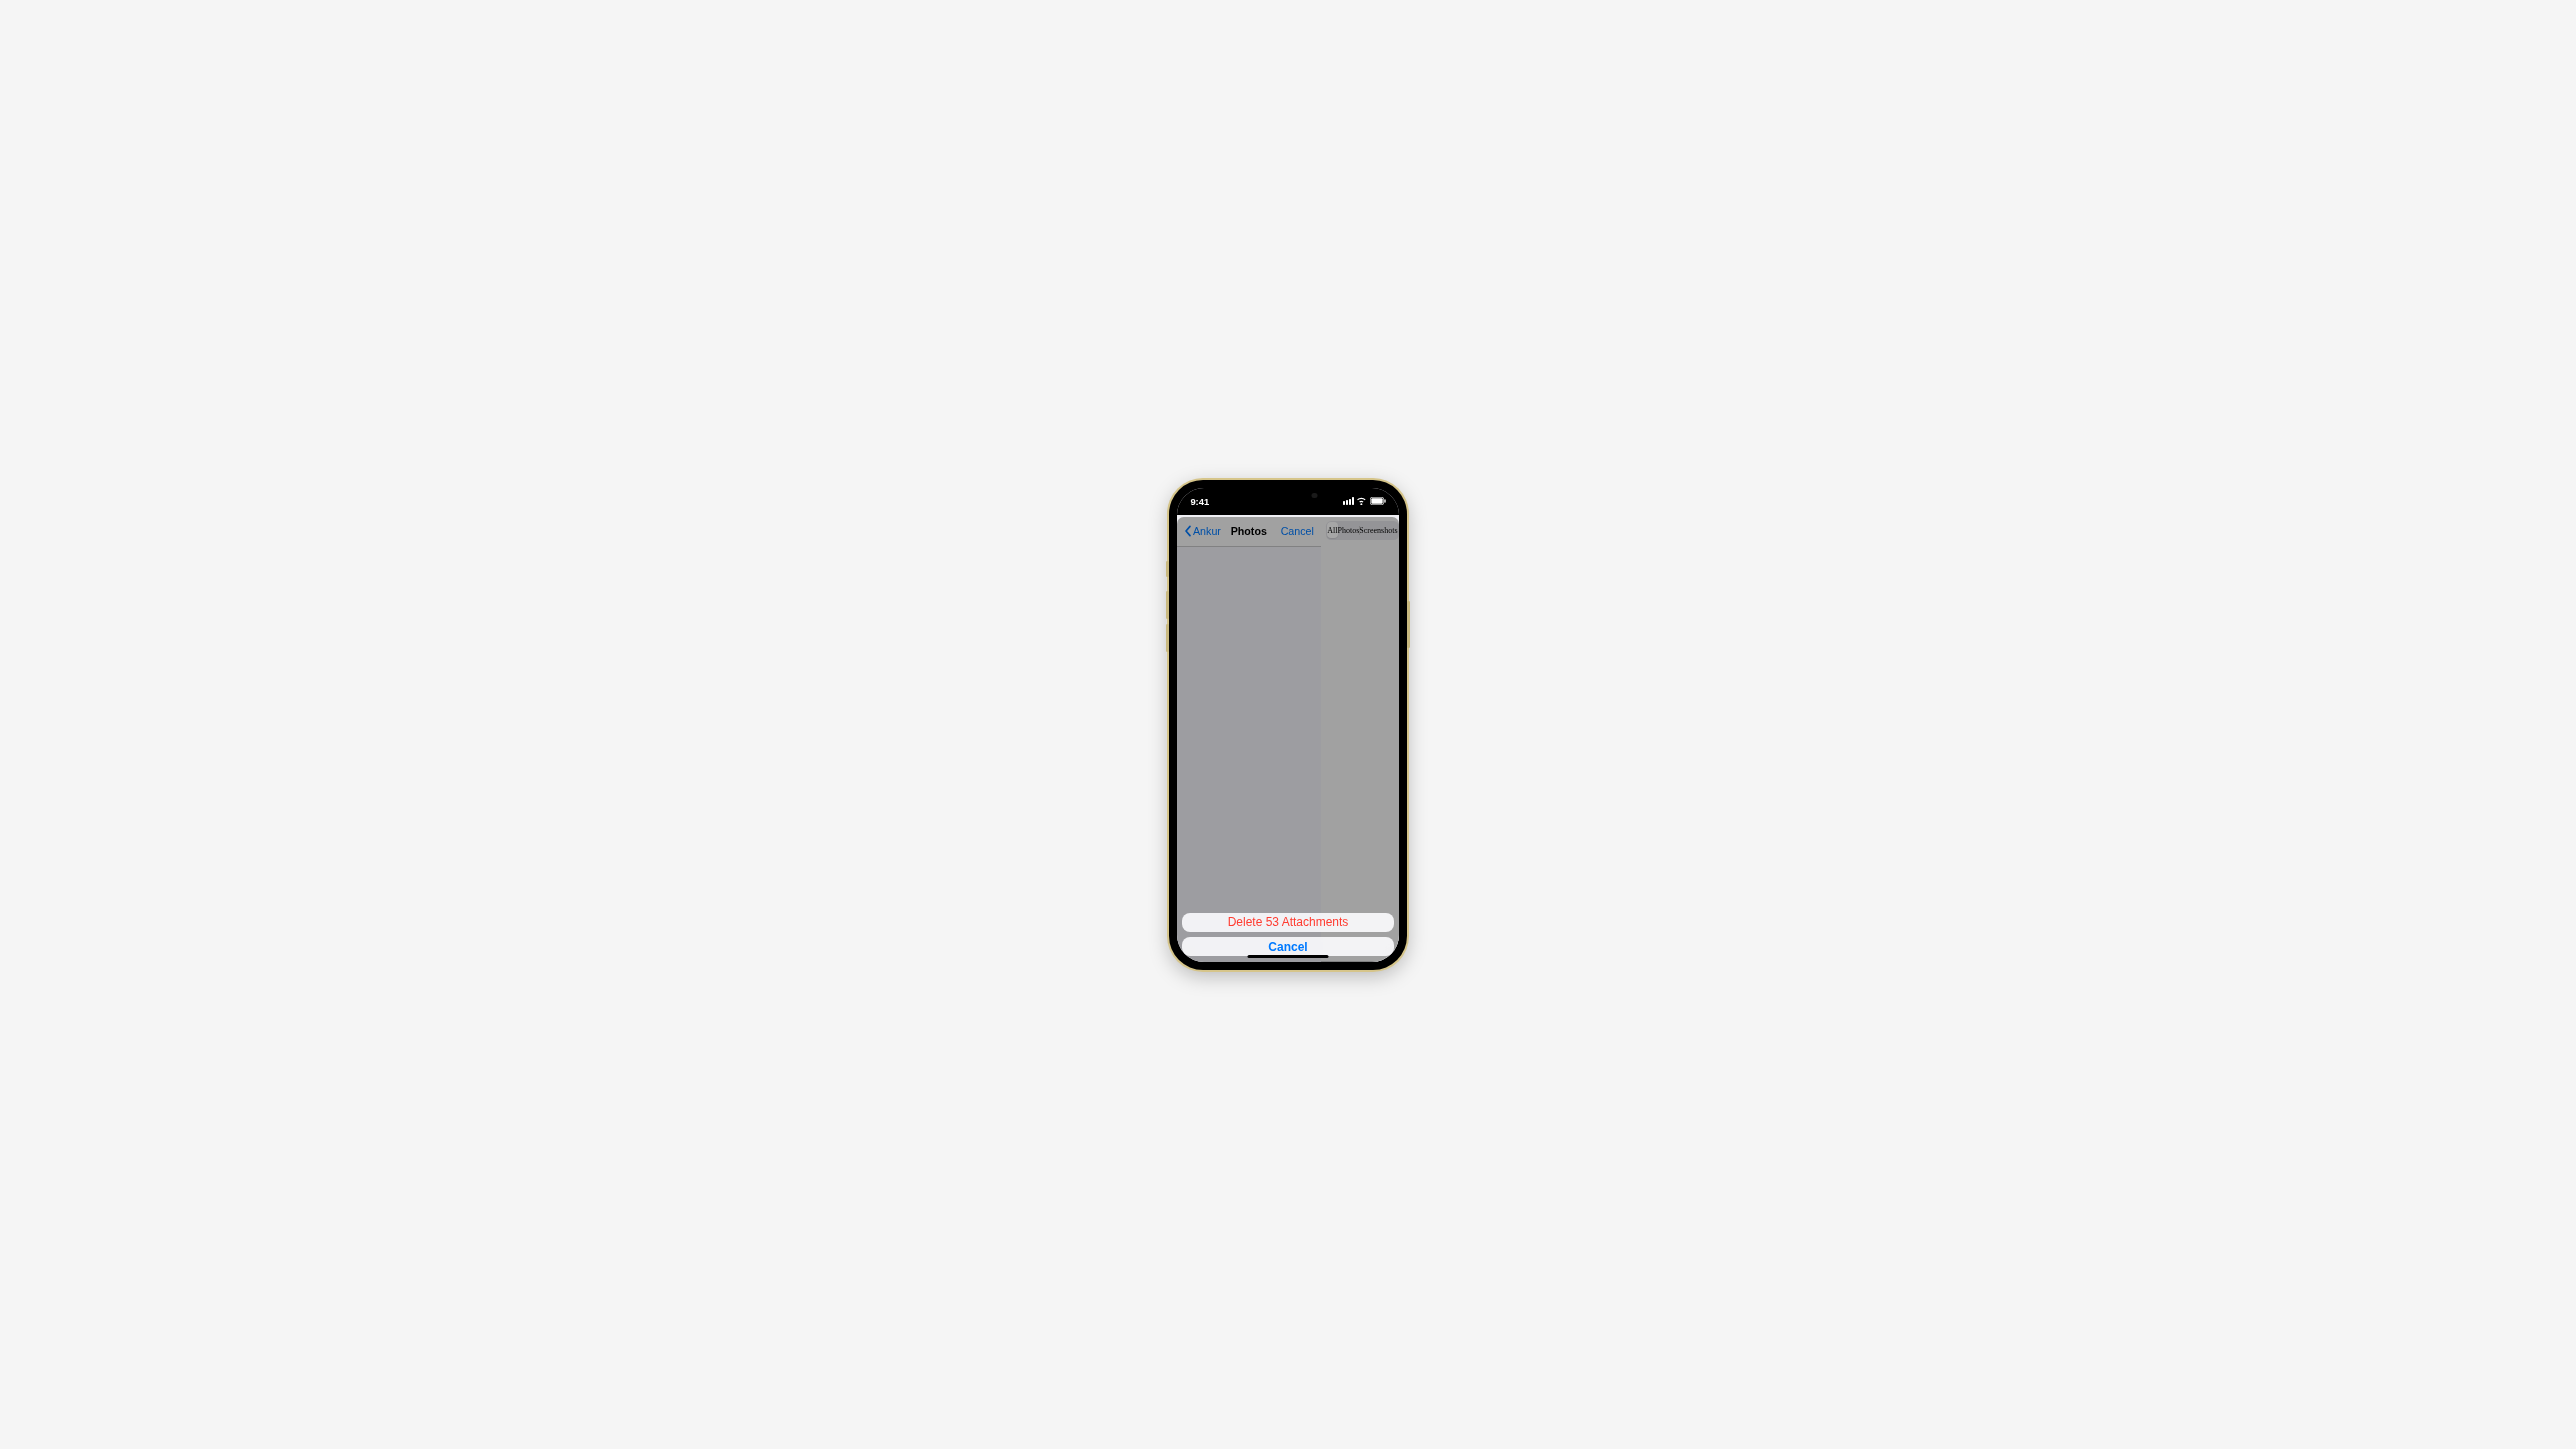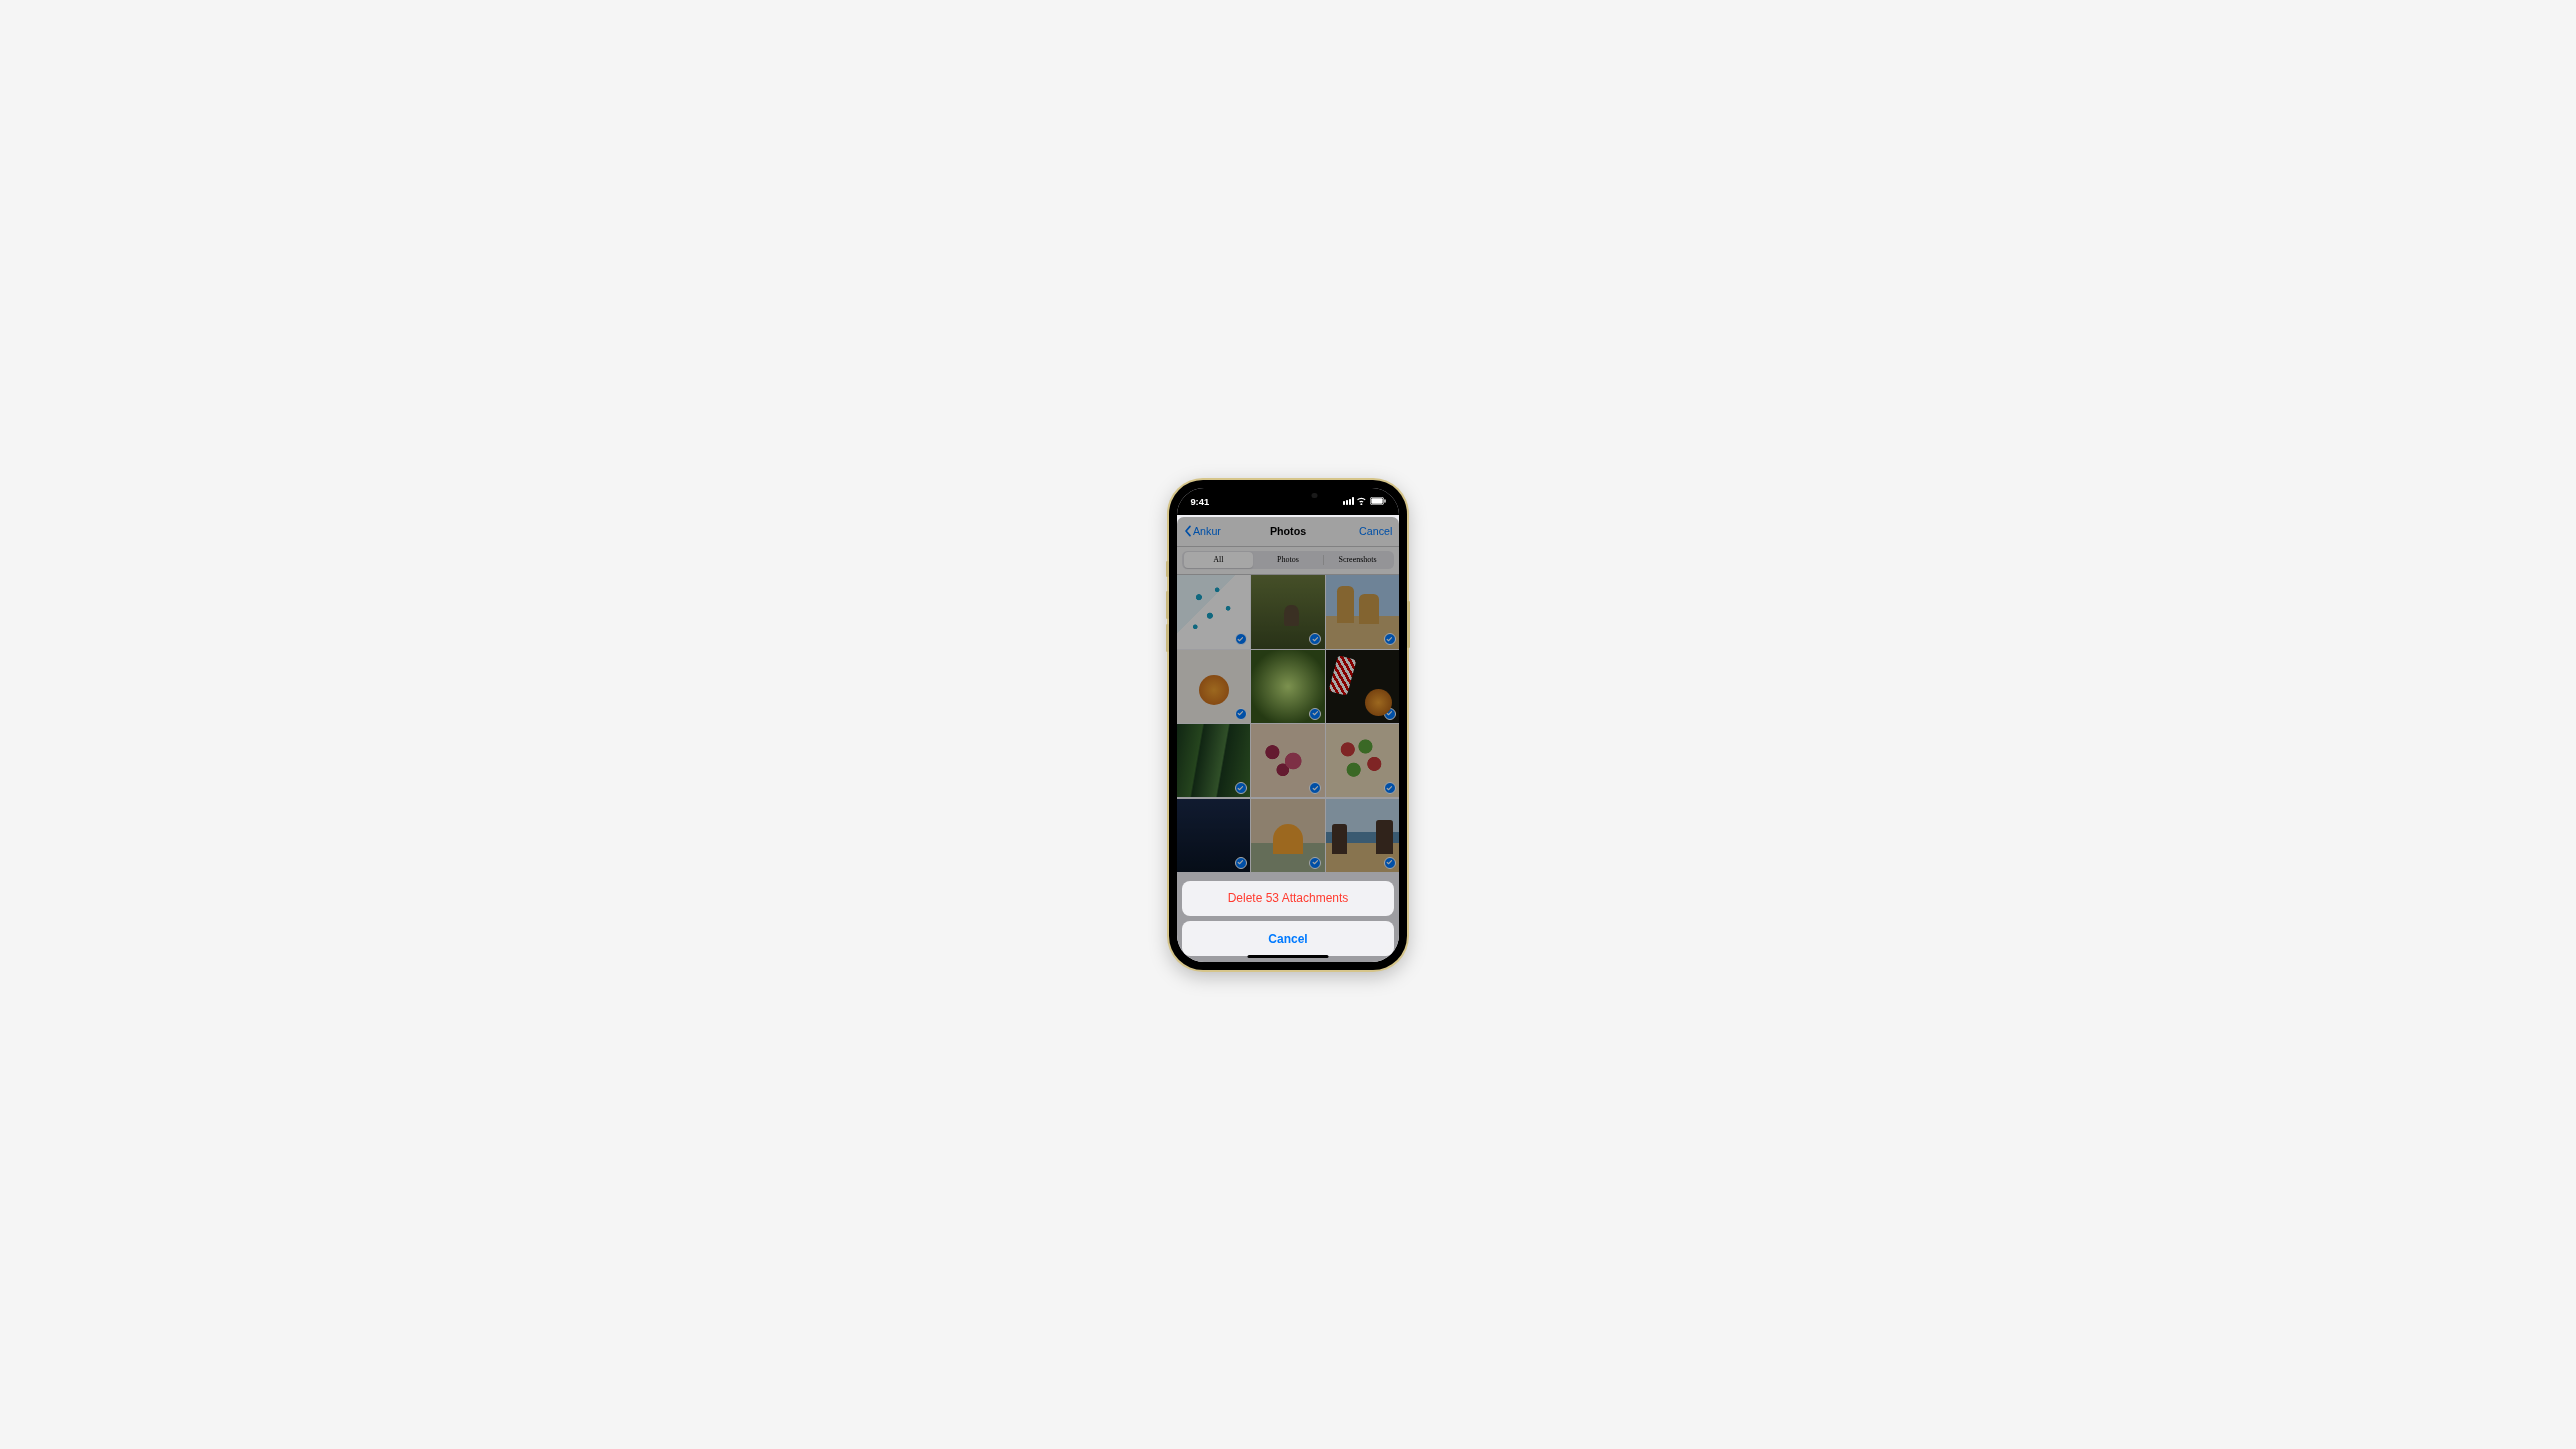--- a/index.html
+++ b/index.html
@@ -84,22 +84,21 @@
   
   .card {
     flex: 1;
     background: #f2f2f7;
     border-top-left-radius: 6.7px;
     border-top-right-radius: 6.7px;
     margin-top: 2.7px;
     overflow: hidden;
     position: relative;
     display: flex;
-    flex-direction: column;
-    justify-content: center;
+    flex-direction: row;
   }
 
   .navbar {
     height: 29.5px;
     display: flex;
     align-items: center;
     justify-content: space-between;
     padding: 0 6.7px;
     background: #f8f8f8cc;
     border-bottom: 0.3px solid #c6c6c8;
@@ -219,21 +218,21 @@
     z-index:30;
     display:flex; flex-direction:column; gap:5.4px;
   }
   .as-group, .as-cancel {
     background: rgba(248,248,250,0.94);
     backdrop-filter: blur(6.7px);
     border-radius: 8px;
     overflow:hidden;
   }
   .as-btn {
-    height:35px;
+    height:19px;
     display:flex; align-items:center; justify-content:center;
     font-size:12px;
   }
   .as-btn.destructive { color:#ff3b30; }
   .as-btn.cancel { color:#007aff; font-weight:600; }
 
   .home-indicator {
     position:absolute;
     bottom:4px; left:50%;
     transform:translateX(-50%);

